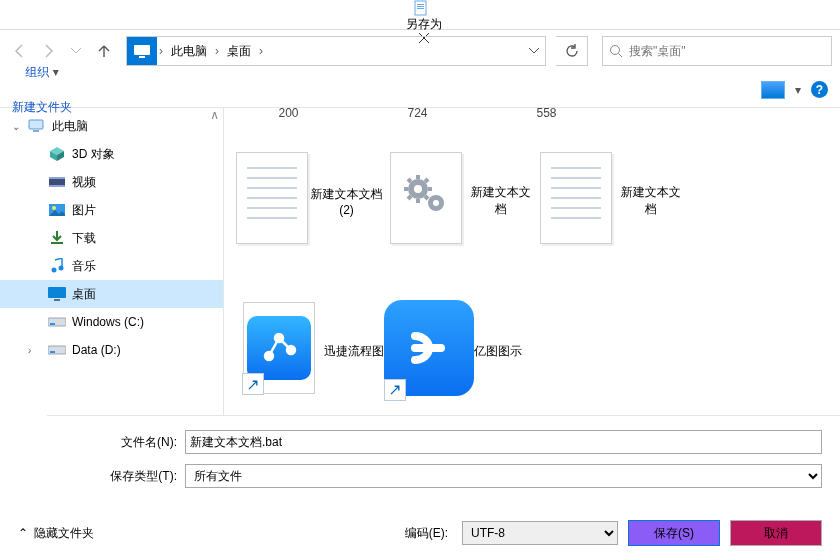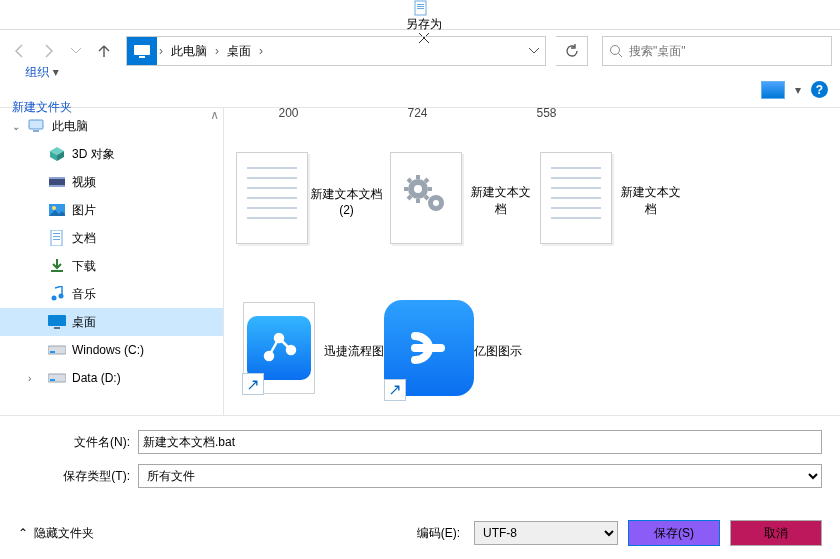--- a/index.html
+++ b/index.html
@@ -50,32 +50,32 @@
   .item { width: 150px; height: 150px; display:flex; flex-direction:row; align-items:center; justify-content:flex-start; padding-top:6px;}
   .item .thumb { width:90px; height:105px; display:flex; align-items:center; justify-content:center; position:relative;}
   .item .label { margin-top:6px; text-align:center; font-size:12px; max-width:140px;}
   .doc-page { width:72px; height:92px; background:#fff; border:1px solid #d0d0d0; box-shadow:2px 2px 0 #eee; position:relative;}
   .doc-page .lines::before { content:""; position:absolute; left:10px; right:10px; top:14px; height:54px; background:repeating-linear-gradient(#c9d3e1 0, #c9d3e1 2px, transparent 2px, transparent 10px);}
   .shortcut-badge { position:absolute; left:-2px; bottom:-2px; width:22px; height:22px; background:#fff; border:1px solid #bcd; display:flex; align-items:center; justify-content:center; color:#0067c0; font-size:16px; }
   .edraw-thumb { width:96px; height:96px; border-radius:18px; background:linear-gradient(#2da0ff,#0a6ff0); display:flex; align-items:center; justify-content:center; position:relative;}
   .flow-thumb { width:64px; height:64px; border-radius:10px; background:linear-gradient(#33b5ff,#0a6ff0); display:flex; align-items:center; justify-content:center; position:relative;}
 
   
-  .form-area { border-top:1px solid #e5e5e5; padding: 14px 18px 8px 18px; }
+  .form-area { border-top:1px solid #e5e5e5; padding: 14px 18px 8px 18px; margin-left: 47px; }
   .form-row { display:flex; align-items:center; margin-bottom:10px;}
   .form-row .lab { width:120px; text-align:right; padding-right:8px;}
   .form-row .fld { flex:1;}
   .form-row input, .form-row select { width:100%; height:24px; border:1px solid #a7a7a7; padding:0 4px; font-size:12px; background:#fff;}
   .form-row select:disabled{ color:#000;}
 
   .footer { display:flex; align-items:center; padding: 14px 18px; gap:10px;}
   .footer .hide-folders { display:flex; align-items:center; gap:6px;}
   .footer .spacer { flex:1;}
   .footer .enc-lab { margin-right:4px;}
-  .footer select.enc { height:24px; width:144px; border:1px solid #a7a7a7; font-size:12px; padding:0 4px; }
+  .footer select.enc { height:24px; width:156px; border:1px solid #a7a7a7; font-size:12px; padding:0 4px; }
   .footer button { height:26px; width:92px; border:1px solid #adadad; background:#be185d; font-size:12px; }
   .footer button.primary { border:1px solid #0078d7; background:#8b5cf6;}
 
   
   svg { display:block; }
 </style>
 </head>
 <body>
 
 <div class="titlebar">
@@ -202,31 +202,20 @@
     </div>
     <div class="tree-item lvl1">
       <span class="tree-icon">
           <svg width="16" height="14">
             <rect x="0" y="1" width="16" height="12" fill="#3199e8"></rect>
             <circle cx="5" cy="5" r="2" fill="#ffe066"></circle>
             <path d="M0 13 L6 7 L10 11 L13 8 L16 11 V13 Z" fill="#1c6cb0"></path>
           </svg>
         </span>
       <span>图片</span>
-    </div>
-    <div class="tree-item lvl1">
-      <span class="tree-icon">
-          <svg width="14" height="16">
-            <rect x="1" y="0" width="11" height="16" fill="#fff" stroke="#6aa9e9"></rect>
-            <rect x="3" y="3" width="7" height="1" fill="#6aa9e9"></rect>
-            <rect x="3" y="6" width="7" height="1" fill="#6aa9e9"></rect>
-            <rect x="3" y="9" width="7" height="1" fill="#6aa9e9"></rect>
-          </svg>
-        </span>
-      <span>文档</span>
     </div>
     <div class="tree-item lvl1">
       <span class="tree-icon">
           <svg width="14" height="16">
             <path d="M7 1 V9 M3 6 L7 10 L11 6" fill="none" stroke="#2e7d32" stroke-width="2"></path>
             <rect x="1" y="12" width="12" height="2" fill="#2e7d32"></rect>
           </svg>
         </span>
       <span>下载</span>
     </div>

